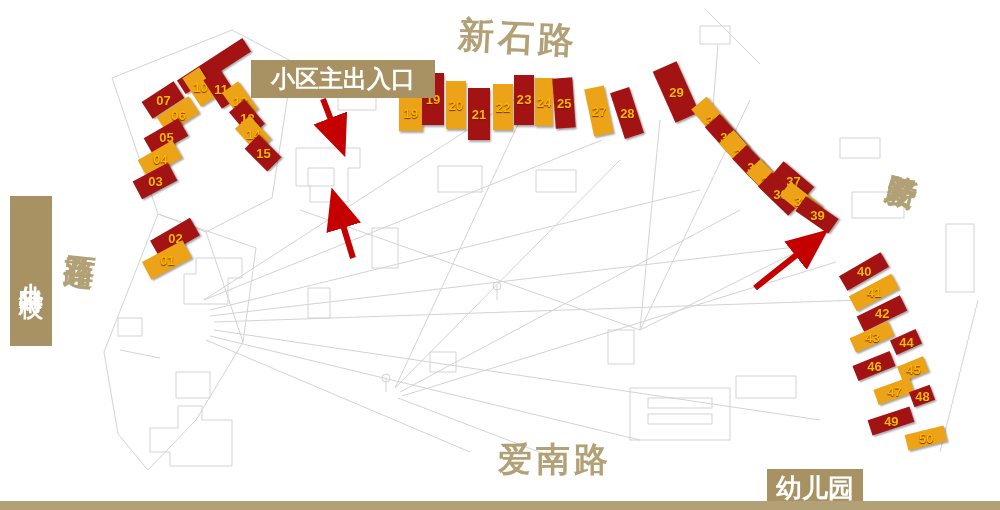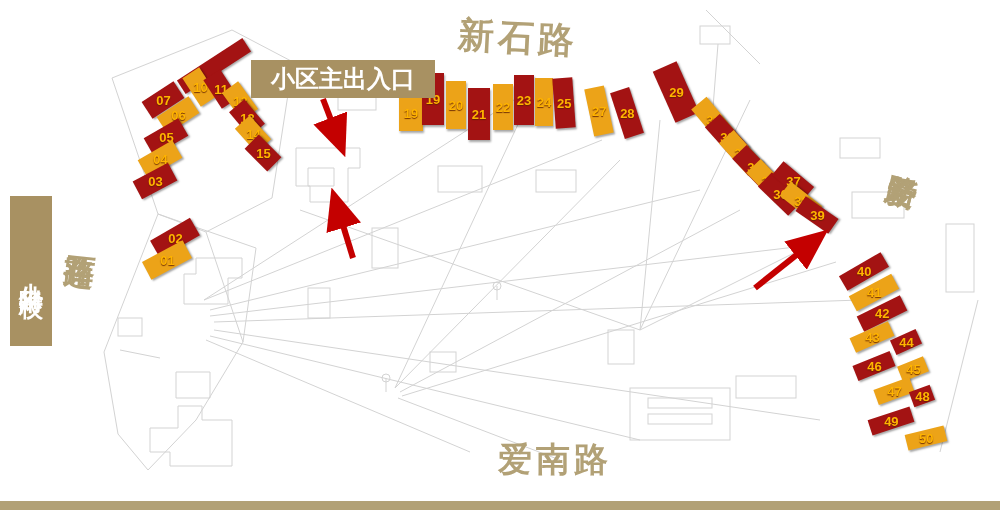--- a/index.html
+++ b/index.html
@@ -147,21 +147,21 @@
       <div class="bld gold" style="left: 446px; top: 81px; width: 20px; height: 48px; transform: rotate(0deg);">
         <span style="transform: rotate(0deg);">20</span>
       </div>
       <div class="bld red" style="left: 468px; top: 88px; width: 22px; height: 52px; transform: rotate(0deg);">
         <span style="transform: rotate(0deg);">21</span>
       </div>
       <div class="bld gold" style="left: 493px; top: 84px; width: 20px; height: 46px; transform: rotate(0deg);">
         <span style="transform: rotate(0deg);">22</span>
       </div>
       <div class="bld red" style="left: 514px; top: 75px; width: 20px; height: 50px; transform: rotate(0deg);">
-        <span style="transform: rotate(0deg);">23</span>
+        <span style="transform: rotate(0deg); font-family: Liberation Mono, monospace;">23</span>
       </div>
       <div class="bld gold" style="left: 535px; top: 78px; width: 18px; height: 48px; transform: rotate(0deg);">
         <span style="transform: rotate(0deg);">24</span>
       </div>
       <div class="bld red" style="left: 554px; top: 78px; width: 20px; height: 50px; transform: rotate(-4deg);">
         <span style="transform: rotate(4deg);">25</span>
       </div>
       <div class="bld gold" style="left: 589px; top: 87px; width: 20px; height: 48px; transform: rotate(-12deg);">
         <span style="transform: rotate(12deg);">27</span>
       </div>
@@ -245,15 +245,16 @@
     </svg>
 
   <div class="road" style="left:458px;top:14px;font-size:36px;transform:rotate(3deg);">新石路</div>
   <div class="road vert" style="left:890px;top:152px;font-size:31px;transform:rotate(14deg);">爱新路</div>
   <div class="road" style="left:498px;top:437px;font-size:34px;font-family:Liberation Mono, monospace;">爱南路</div>
   <div class="road vert" style="left:62px;top:232px;font-size:31px;transform:rotate(6deg);">石莲路</div>
 
   <div class="school-box" style="left:10px;top:196px;width:42px;height:150px;font-size:24px;">上外附校</div>
 
   <div class="label-box" style="left:251px;top:40px;width:184px;height:38px;font-size:24px;">小区主出入口</div>
+  <div class="label-box" style="left:767px;top:449px;width:96px;height:38px;font-size:26px;">幼儿园</div>
 
   <div class="bottom-bar"></div>
 </div>
 
 </body></html>

